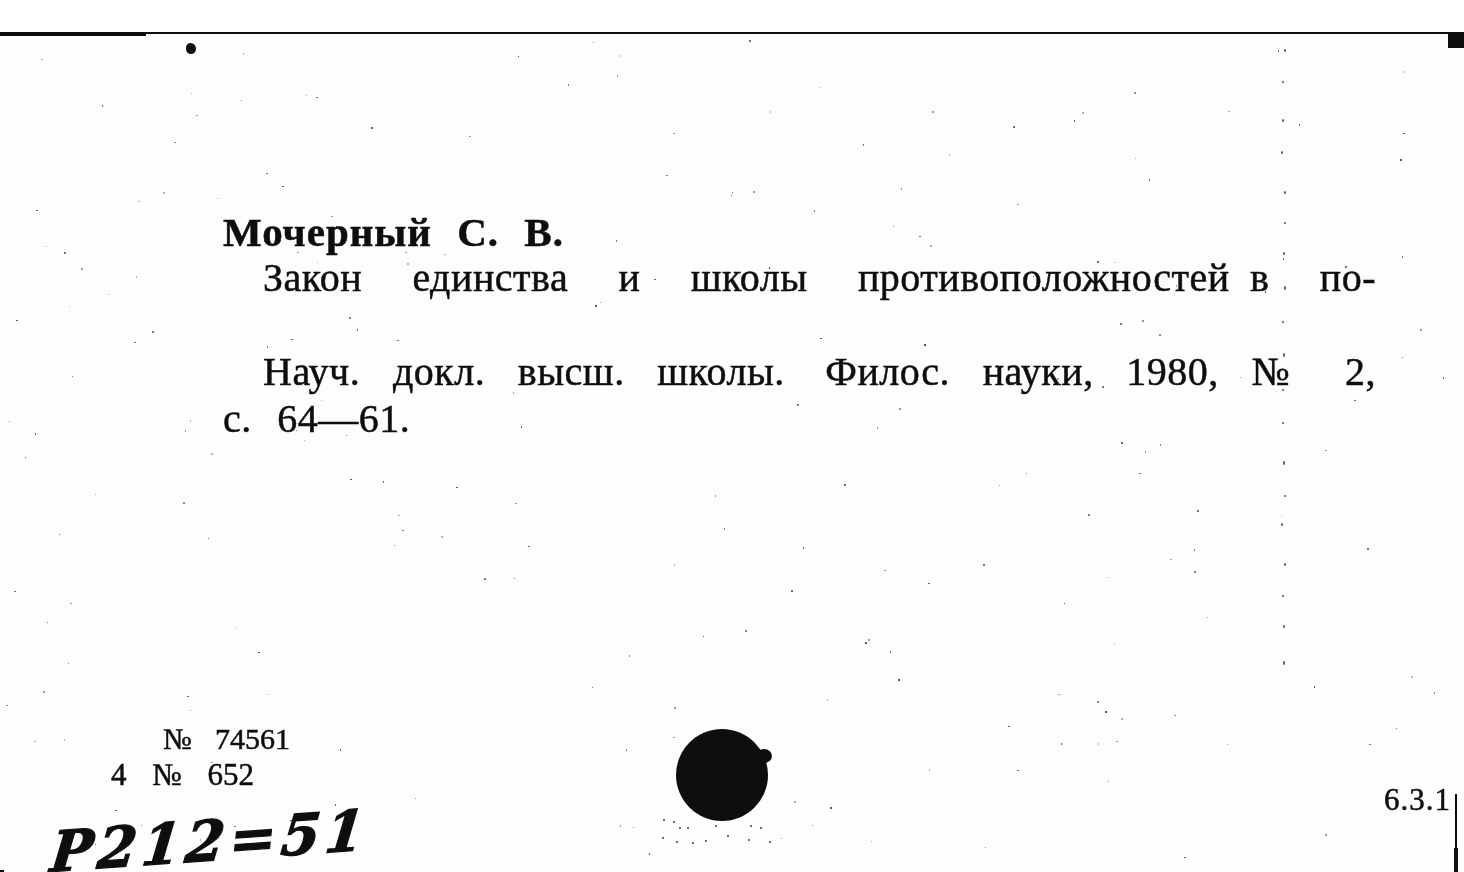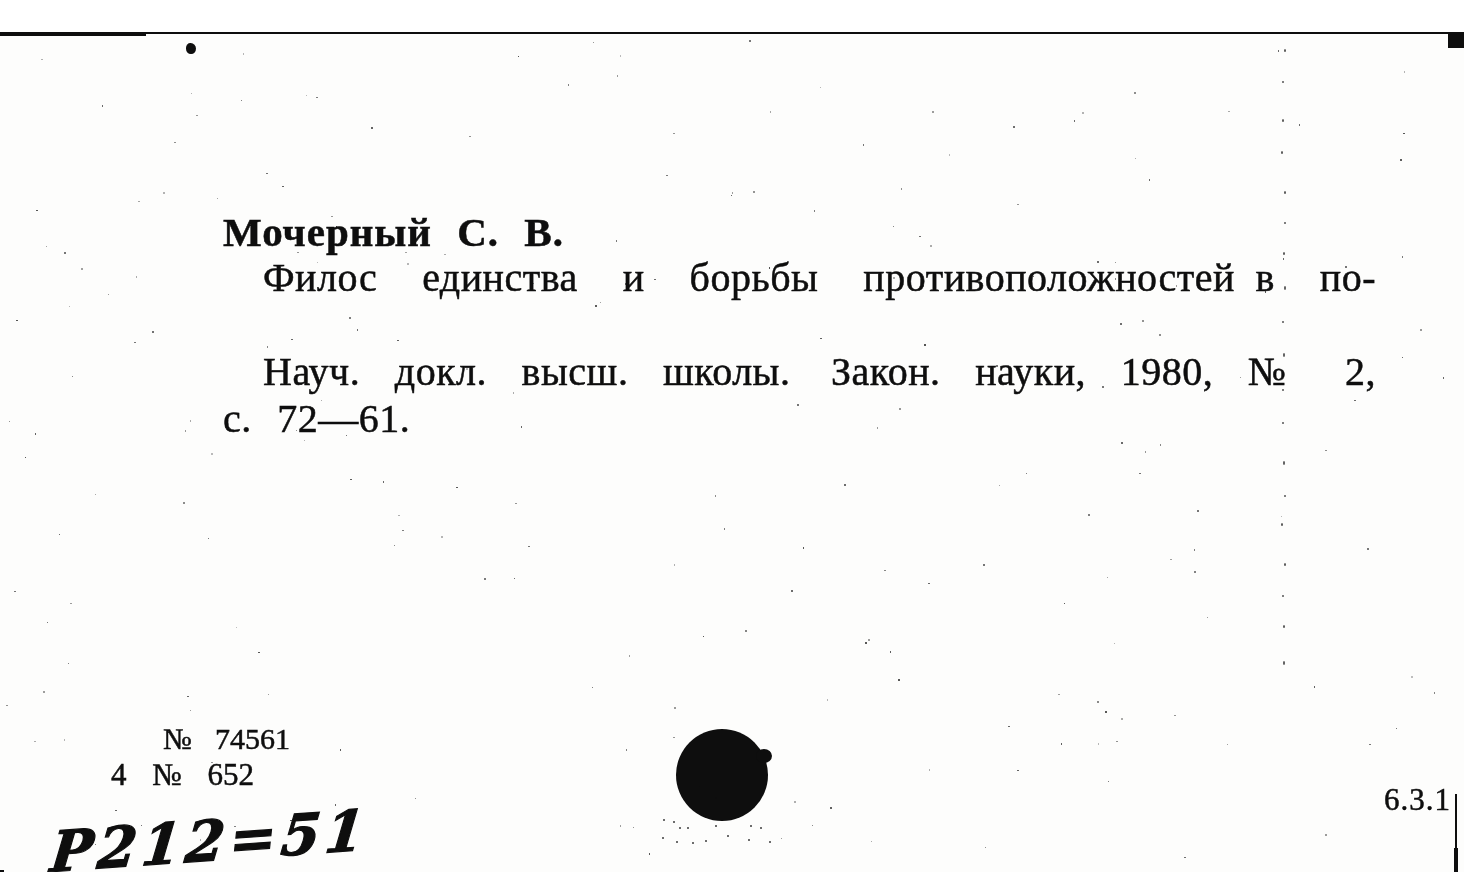--- a/index.html
+++ b/index.html
@@ -103,23 +103,23 @@
   <div class="edge edge-top-left"></div>
   <div class="edge edge-top-right"></div>
   <div class="edge edge-bottom-solid"></div>
   <div class="edge edge-bottom-dashed"></div>
   <div class="edge edge-bottom-left-tick"></div>
   <div class="edge edge-right-thin"></div>
   <div class="edge edge-right-thick"></div>
   <div class="stray-dot"></div>
 
   <div class="line author">Мочерный С. В.</div>
-  <div class="line l2 justify indent">Филос единства и борьбы противоположностей в по-</div>
-  <div class="line l4 justify indent">Науч. докл. высш. школы. Закон. науки, 1980, № 2,</div>
-  <div class="line l5">с. 72—61.</div>
+  <div class="line l2 justify indent">Закон единства и школы противоположностей в по-</div>
+  <div class="line l4 justify indent">Науч. докл. высш. школы. Филос. науки, 1980, № 2,</div>
+  <div class="line l5">с. 64—61.</div>
 
   <div class="stamp acc-number">№ 74561</div>
   <div class="stamp batch-number">4 № 652</div>
   <div class="stamp class-code">6.3.1</div>
 
   <div class="handwritten">Р212=51</div>
 
   <div class="hole-punch">
     <div class="bump"></div>
   </div>

